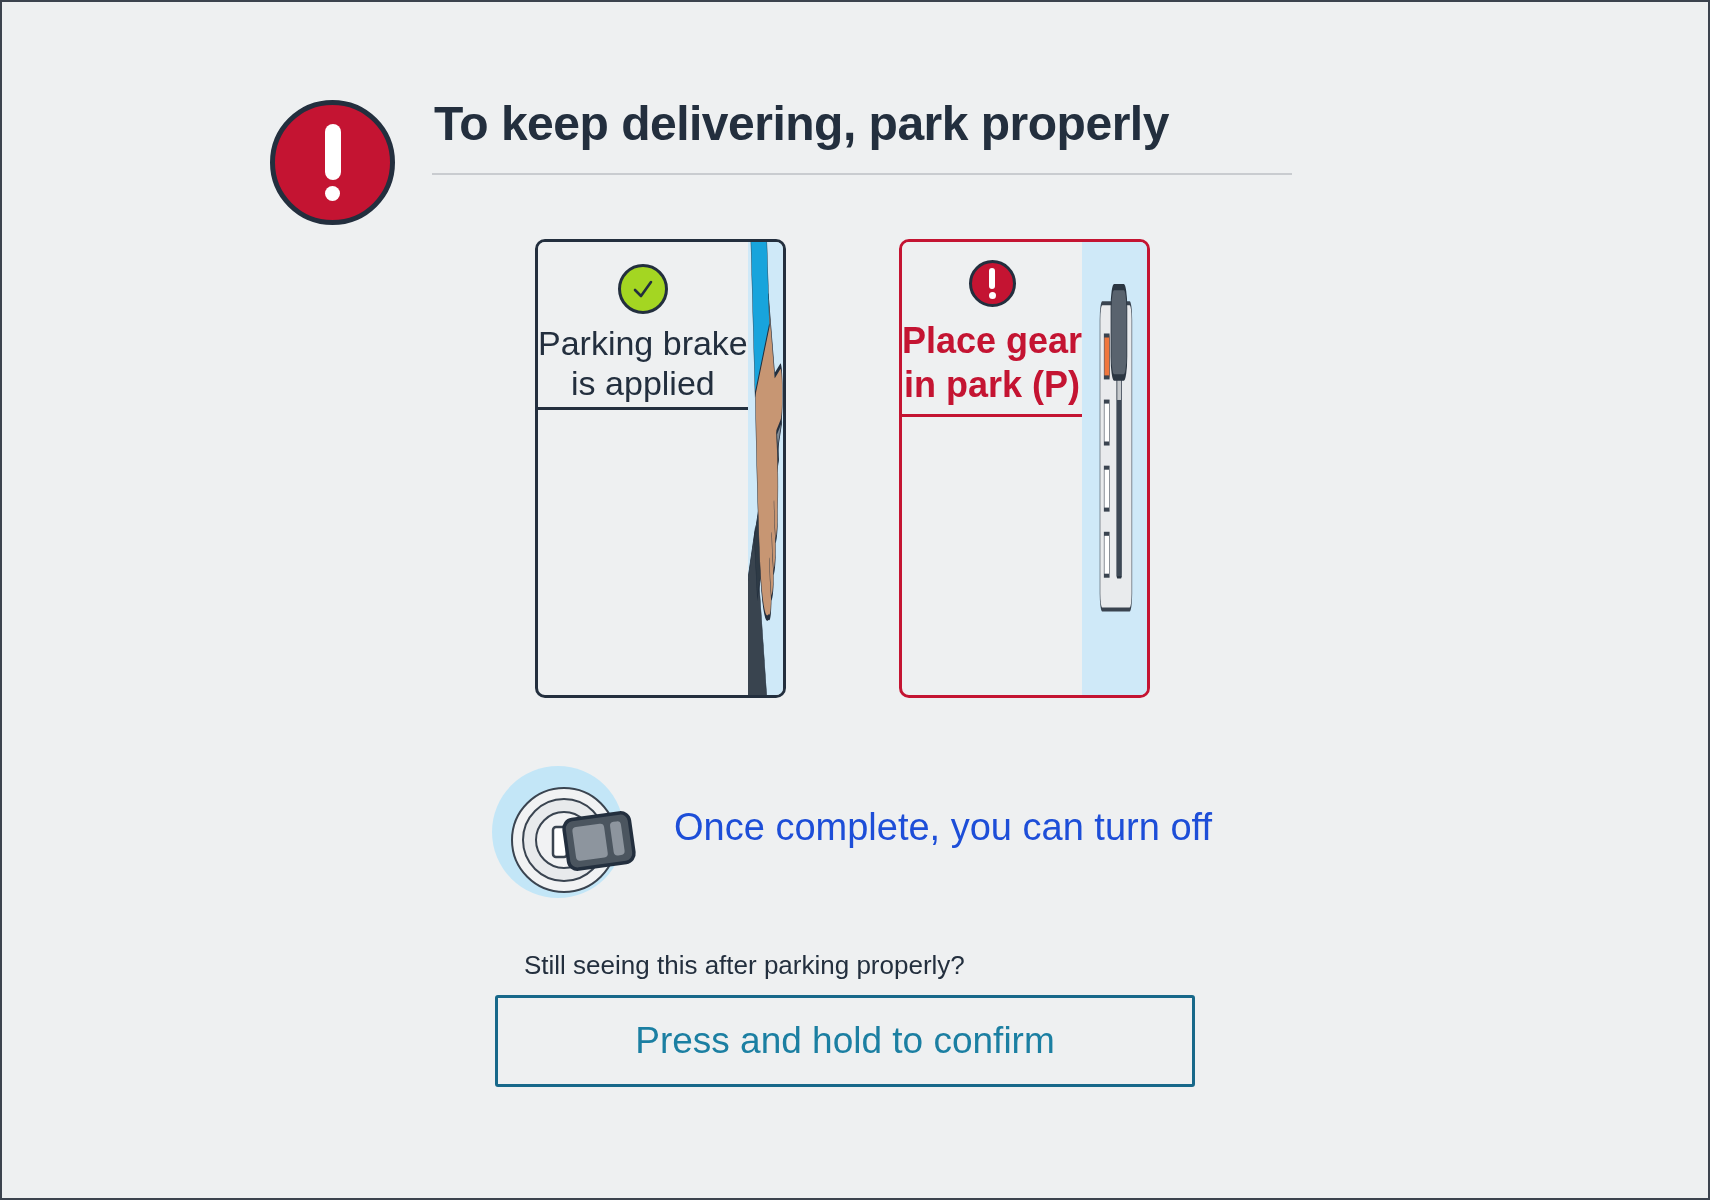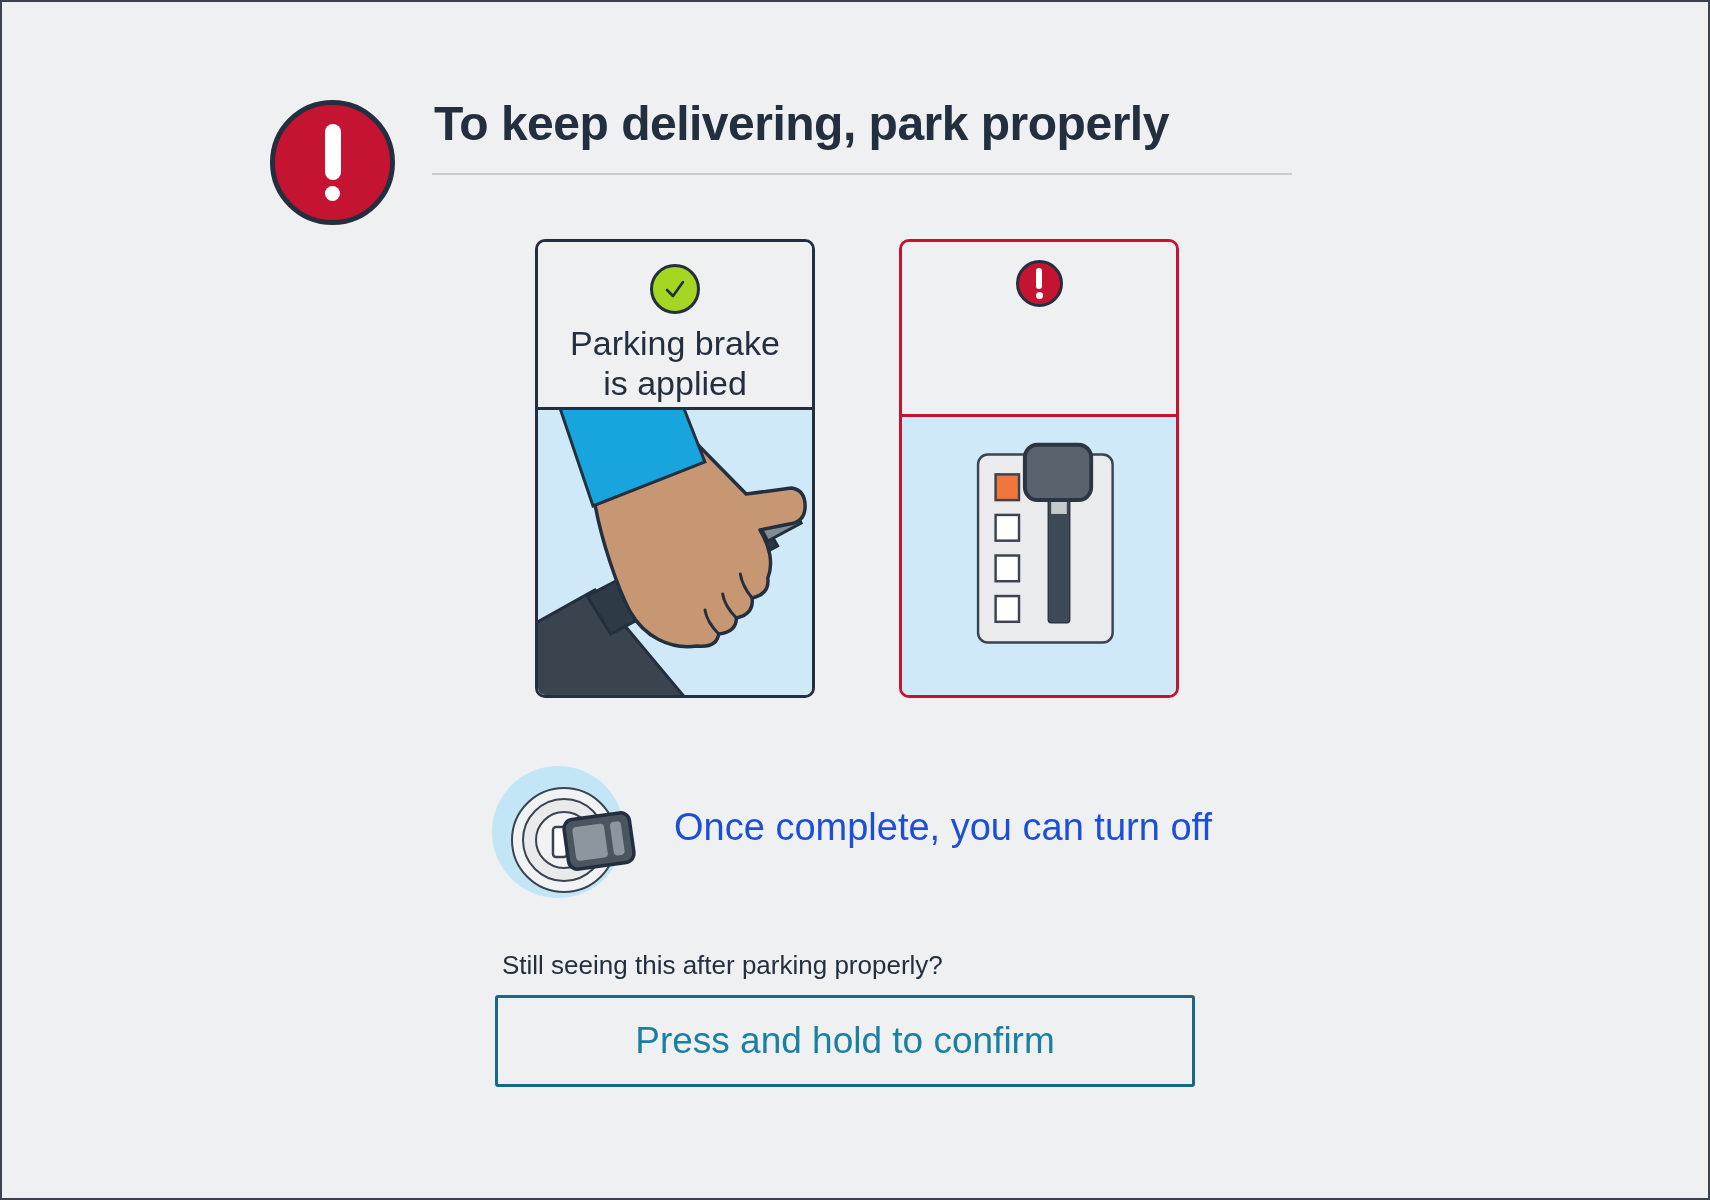--- a/index.html
+++ b/index.html
@@ -23,23 +23,23 @@
   .page-title {
     position:absolute; left:432px; top:94px;
     font-size:48px; font-weight:bold; color:#232f3e; letter-spacing:-0.5px;
   }
   .title-divider {
     position:absolute; left:430px; top:171px; width:860px; height:2px; background:#c9ccd0;
   }
 
   
   .card {
-    position:absolute; top:237px; width:280px; height:459px;
+    position:absolute; top:237px; width:251px; height:459px;
     border-radius:10px; background:#eef0f1; overflow:hidden;
-    display:flex; flex-direction:column;
+    display:flex; flex-direction:row;
   }
   .card.brake { left:533px; border:3px solid #232f3e; }
   .card.gear  { left:897px; border:3px solid #c41432; }
 
   .card-header {
     flex:none; display:flex; flex-direction:column; align-items:center;
     background:#eef0f1;
   }
   .card.brake .card-header { height:168px; border-bottom:3px solid #232f3e; padding-top:22px; }
   .card.gear  .card-header { height:175px; border-bottom:3px solid #c41432; padding-top:18px; }
@@ -65,21 +65,21 @@
 
   
   .ignition-icon { position:absolute; left:488px; top:758px; width:150px; height:150px; }
   .info-text {
     position:absolute; left:672px; top:800px;
     font-size:38px; line-height:50px; color:#1d4ed8;
   }
 
   
   .question {
-    position:absolute; left:500px; top:948px;
+    position:absolute; left:522px; top:948px;
     font-size:26px; color:#232f3e;
   }
   .confirm-btn {
     position:absolute; left:493px; top:993px; width:700px; height:92px;
     background:transparent; border:3px solid #17688a; border-radius:3px;
     font-family:"Liberation Sans", sans-serif;
     font-size:37px; color:#1b7fa2; cursor:pointer;
     display:flex; align-items:center; justify-content:center;
   }
 </style>
@@ -138,20 +138,24 @@
       </svg>
     </div>
   </div>
 
   <div class="card gear">
     <div class="card-header">
       <div class="small-alert">
         <div class="excl-bar"></div>
         <div class="excl-dot"></div>
       </div>
+      <div class="card-label">
+        <div>Place gear</div>
+        <div>in park (P)</div>
+      </div>
     </div>
     <div class="card-art">
       <svg viewBox="0 0 281 281" preserveAspectRatio="none">
 
         <rect x="78" y="38" width="138" height="190" rx="10" fill="#e9ebed" stroke="#3a4450" stroke-width="2.5"></rect>
 
         <rect x="96" y="58" width="24" height="26" fill="#f0763c" stroke="#3a4450" stroke-width="2.5"></rect>
         <rect x="96" y="99" width="24" height="26" fill="#ffffff" stroke="#3a4450" stroke-width="2.5"></rect>
         <rect x="96" y="140" width="24" height="26" fill="#ffffff" stroke="#3a4450" stroke-width="2.5"></rect>
         <rect x="96" y="181" width="24" height="26" fill="#ffffff" stroke="#3a4450" stroke-width="2.5"></rect>

